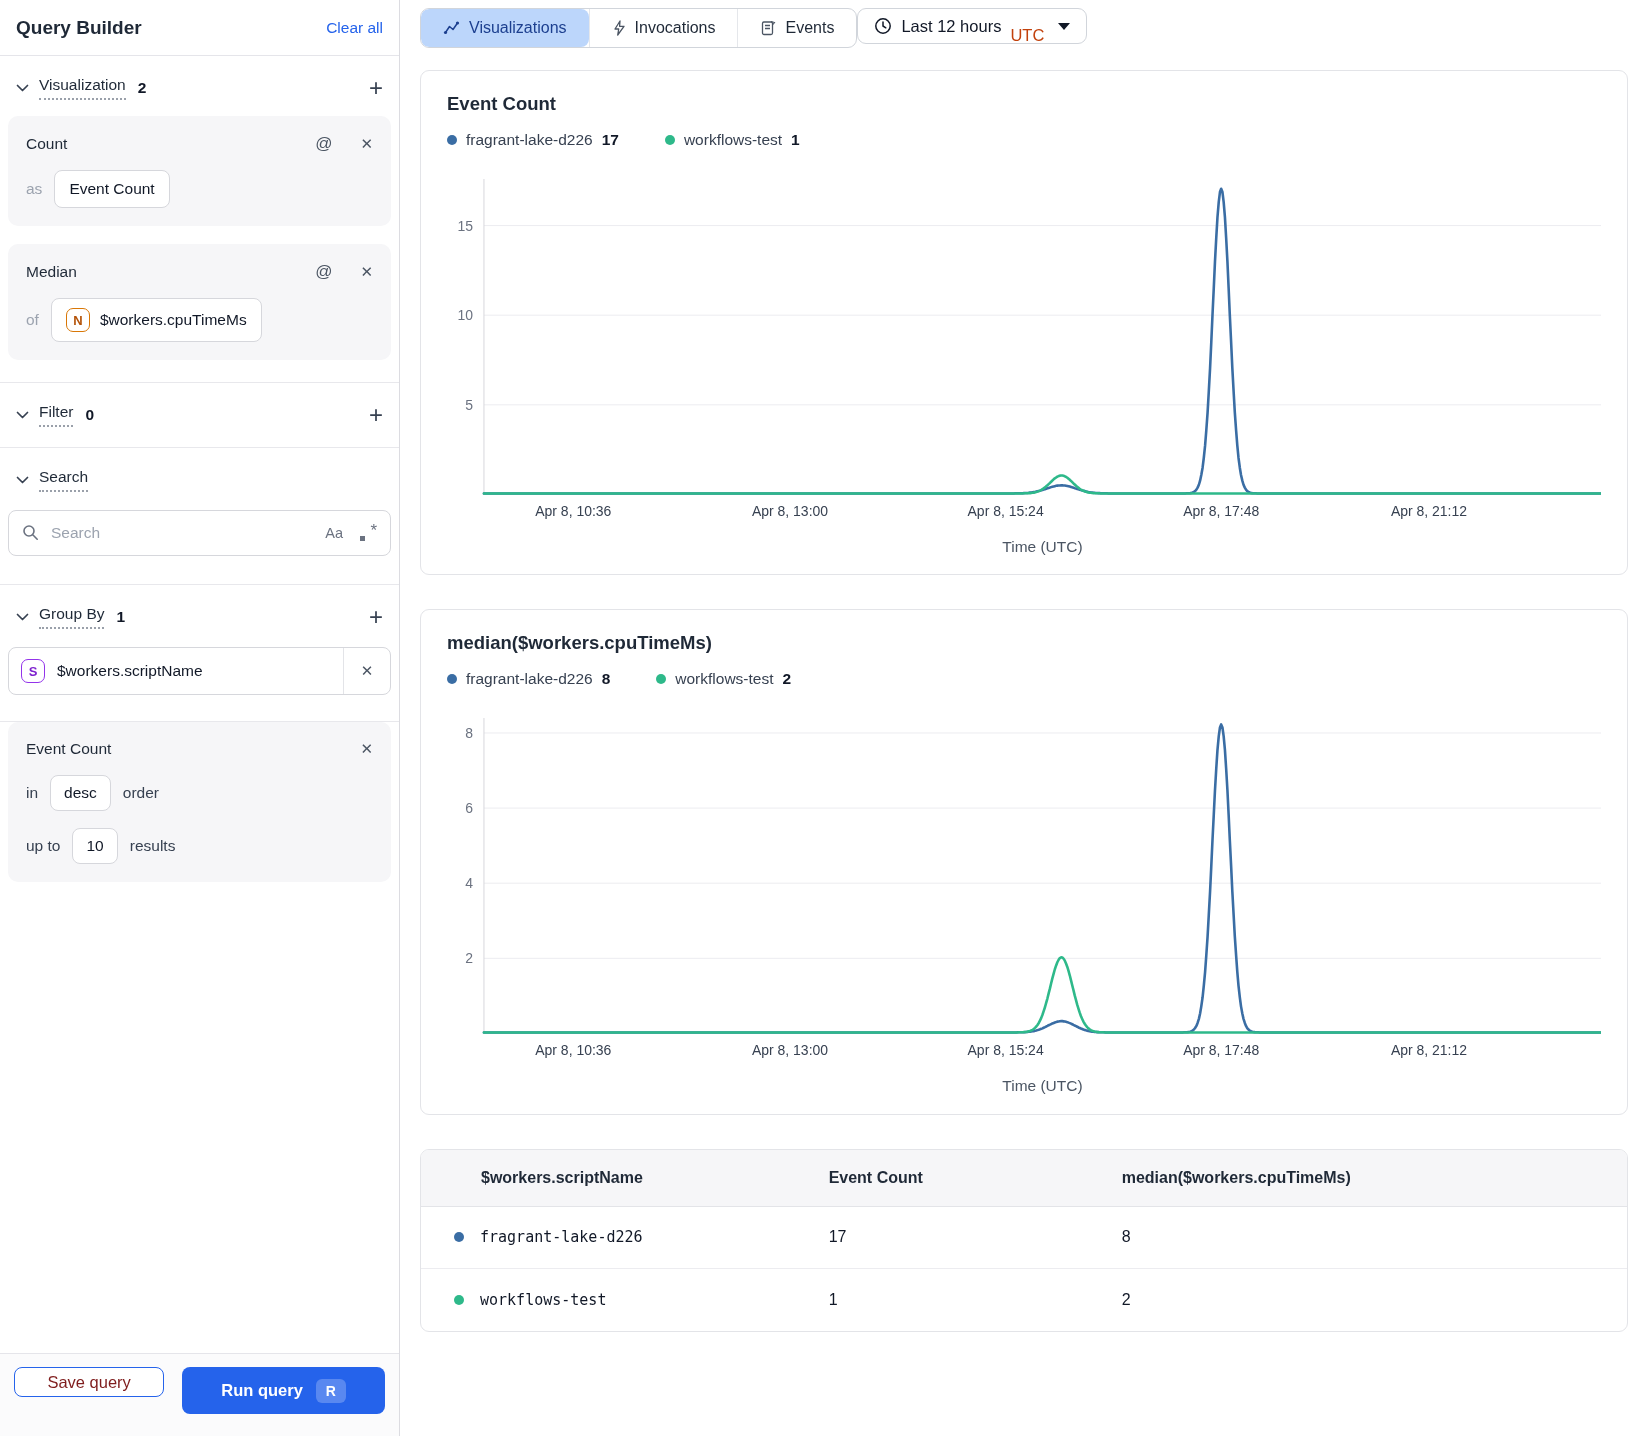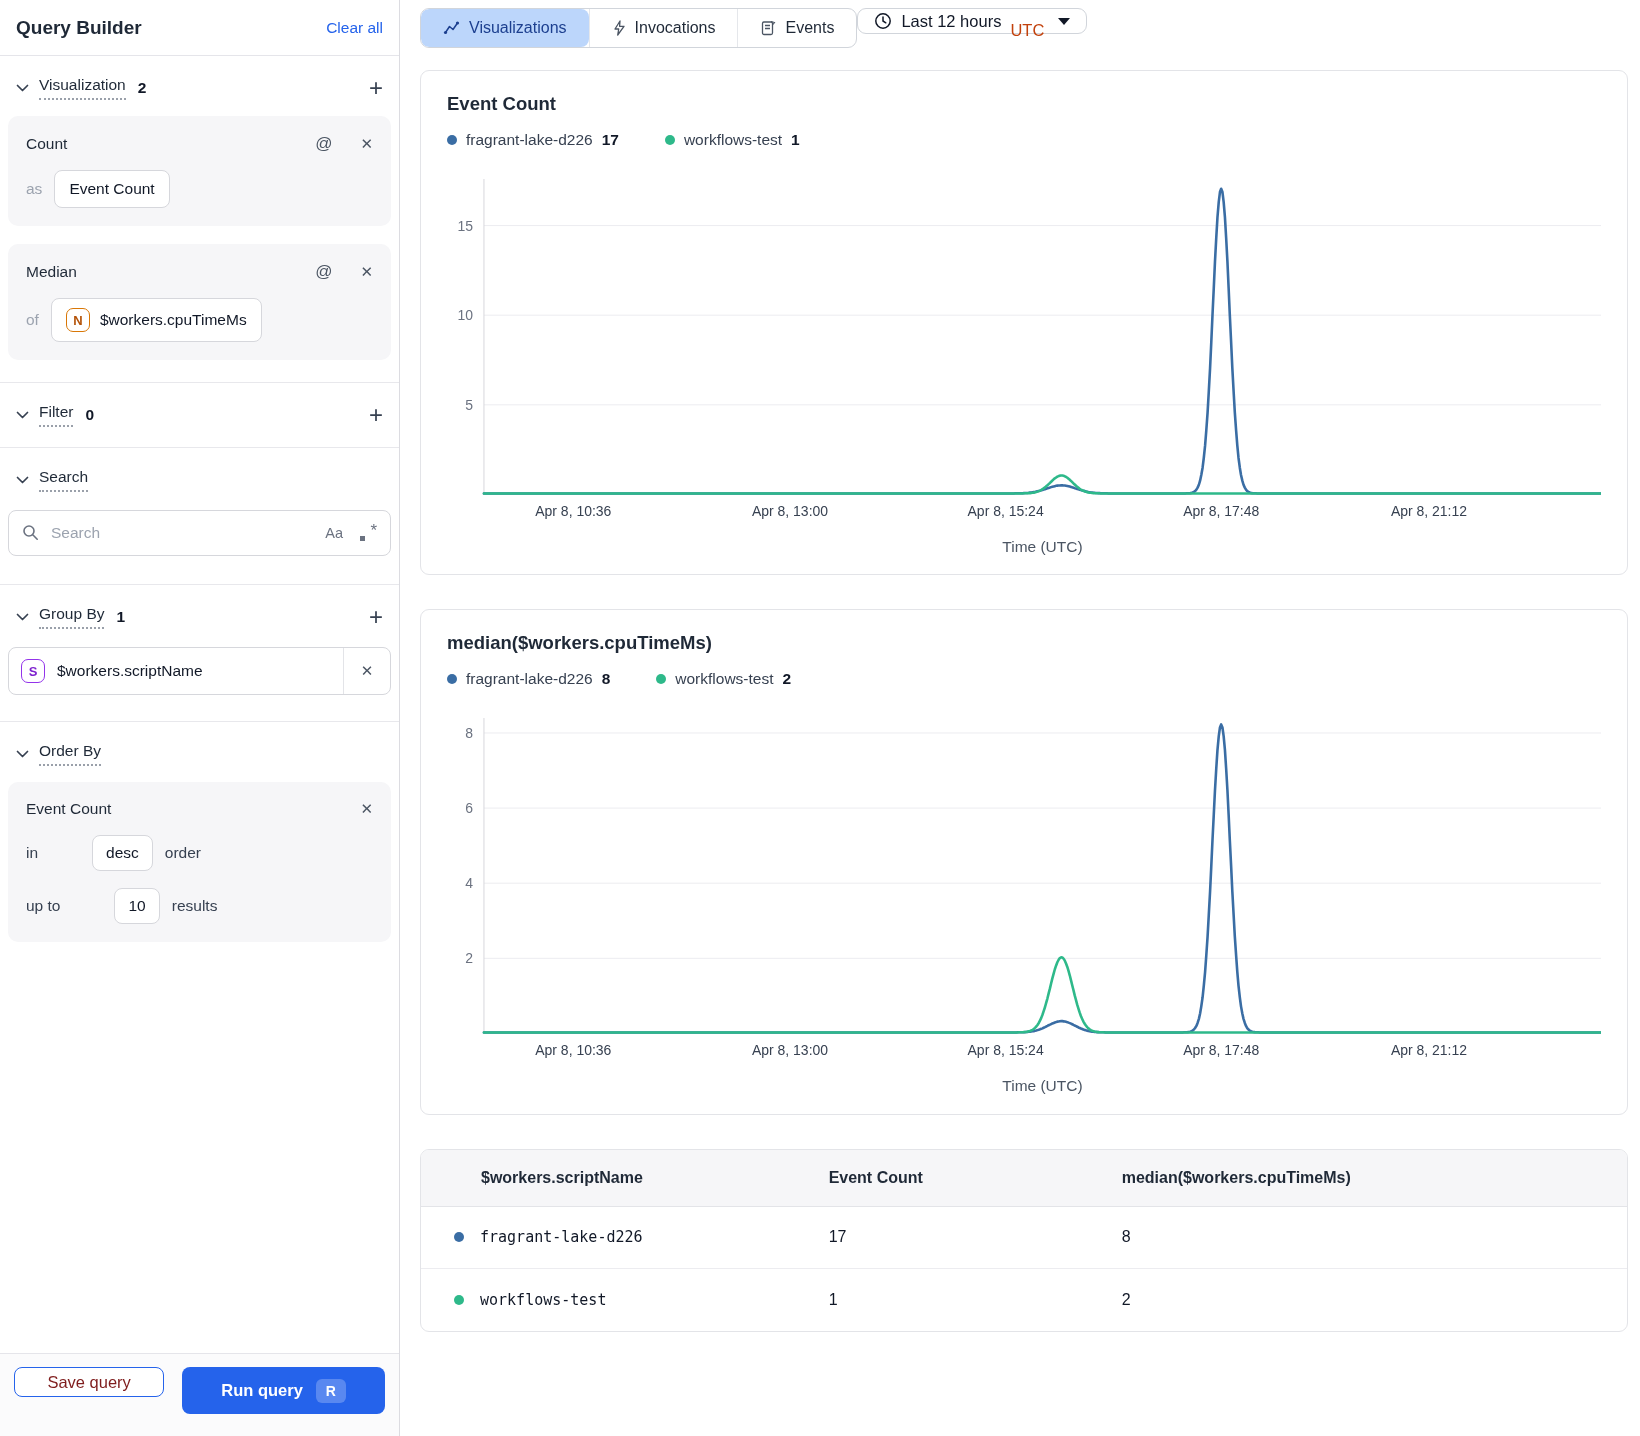--- a/index.html
+++ b/index.html
@@ -55,21 +55,21 @@
   .regex-icon .st { position:absolute; right:0; top:-3px; font-size:17px; color:#6b7280; }
 
   .gb-item { margin:2px 8px 22px; background:#fff; border:1px solid #d6d7dc; border-radius:8px;
              height:48px; display:flex; align-items:center; padding-left:12px; overflow:hidden; }
   .gb-text { flex:1; margin-left:12px; font-size:15.5px; color:#111827; }
   .gb-div { width:1px; align-self:stretch; background:#e3e4e8; }
   .gb-close { width:46px; display:flex; align-items:center; justify-content:center; color:#4b5563; cursor:pointer; }
 
   .ord-row { display:flex; align-items:center; gap:12px; margin-top:17px; font-size:15.5px; color:#374151; }
   .ord-box { background:#fff; border:1px solid #d6d7dc; border-radius:8px; padding:8px 13px;
-             font-size:15.5px; color:#111827;margin-left:42px; }
+             font-size:15.5px; color:#111827; }
 
   .sb-footer { position:absolute; left:0; right:0; bottom:0; border-top:1px solid #e5e5ea;
                background:#fbfbfc; padding:13px 14px 22px; display:flex; gap:18px; }
   .btn-save { flex:1; height:30px; background:#fff; border:1px solid #2563eb; color:#7f1d1d;
               border-radius:8px; font-size:16.5px; display:flex; align-items:center; justify-content:center; cursor:pointer; }
   .btn-run { flex:1.4; height:47px; background:#2563eb; color:#fff; border:none; border-radius:8px;
              font-size:16.5px; font-weight:600; display:flex; align-items:center; justify-content:center;
              gap:13px; cursor:pointer; }
   .kbd-r { background:rgba(255,255,255,.24); border-radius:6px; padding:4px 10px; font-size:14px; font-weight:600; }
 
@@ -77,21 +77,21 @@
   .main { position:absolute; left:401px; top:0; right:0; bottom:0; padding:8px 12px 0 19px; overflow:hidden; }
   .main-top { display:flex; justify-content:flex-start; align-items:flex-start; margin-bottom:22px; }
   .tabs { display:flex; border:1px solid #d1d5db; border-radius:9px; height:40px; background:#fff; overflow:hidden; }
   .tab { display:flex; align-items:center; gap:9px; padding:0 22px; font-size:16px; color:#1f2937; cursor:pointer; }
   .tab + .tab { border-left:1px solid #e5e7eb; }
   .tab.active { background:#bcd6fb; color:#1c3f8f; border-radius:8px; font-weight:500; }
   .tab .ticon { color:#4b5563; }
   .tab.active .ticon { color:#1c3f8f; }
 
   .time-btn { display:flex; align-items:center; gap:9px; border:1px solid #d1d5db; border-radius:9px;
-              height:26px; padding:0 16px; background:#fff; font-size:16.5px; color:#111827; cursor:pointer; }
+              height:36px; padding:0 16px; background:#fff; font-size:16.5px; color:#111827; cursor:pointer; }
   .tz { color:#c2410c;margin-top:18px; }
   .caret-down { width:0; height:0; border-left:6px solid transparent; border-right:6px solid transparent;
                 border-top:7px solid #111827; margin-left:5px; }
 
   .card { border:1px solid #e3e4e8; border-radius:9px; background:#fff; padding:22px 26px 16px; margin-bottom:34px; }
   .card-title { font-size:18.5px; font-weight:700; color:#1f2937; }
   .legend { display:flex; gap:46px; margin:16px 0 18px; }
   .legend-item { display:flex; align-items:center; gap:9px; font-size:15.5px; color:#374151; }
   .dot { width:10px; height:10px; border-radius:50%; flex:0 0 auto; }
   .dot-blue { background:#3a6da4; }
@@ -216,28 +216,20 @@
     </div>
     <div class="gb-item">
       <span class="field-chip chip-purple">S</span>
       <span class="gb-text">$workers.scriptName</span>
       <span class="gb-div"></span>
       <span class="gb-close x-icon">✕</span>
     </div>
   </div>
 
   <div class="section">
-    <div class="sec-head">
-      <span class="chev-icon">
-          <svg width="13" height="12" viewBox="0 0 13 12">
-            <path d="M1.5 3.5 L6.5 8.5 L11.5 3.5" fill="none" stroke="currentColor" stroke-width="1.7" stroke-linecap="round" stroke-linejoin="round"></path>
-          </svg>
-        </span>
-      <span class="sec-label">Order By</span>
-    </div>
     <div class="qcard">
       <div class="qcard-head">
         <span class="qcard-title">Event Count</span>
         <span class="qcard-icons">
           <span class="x-icon">✕</span>
         </span>
       </div>
       <div class="ord-row">
         <span>in</span>
         <span class="ord-box">desc</span>

